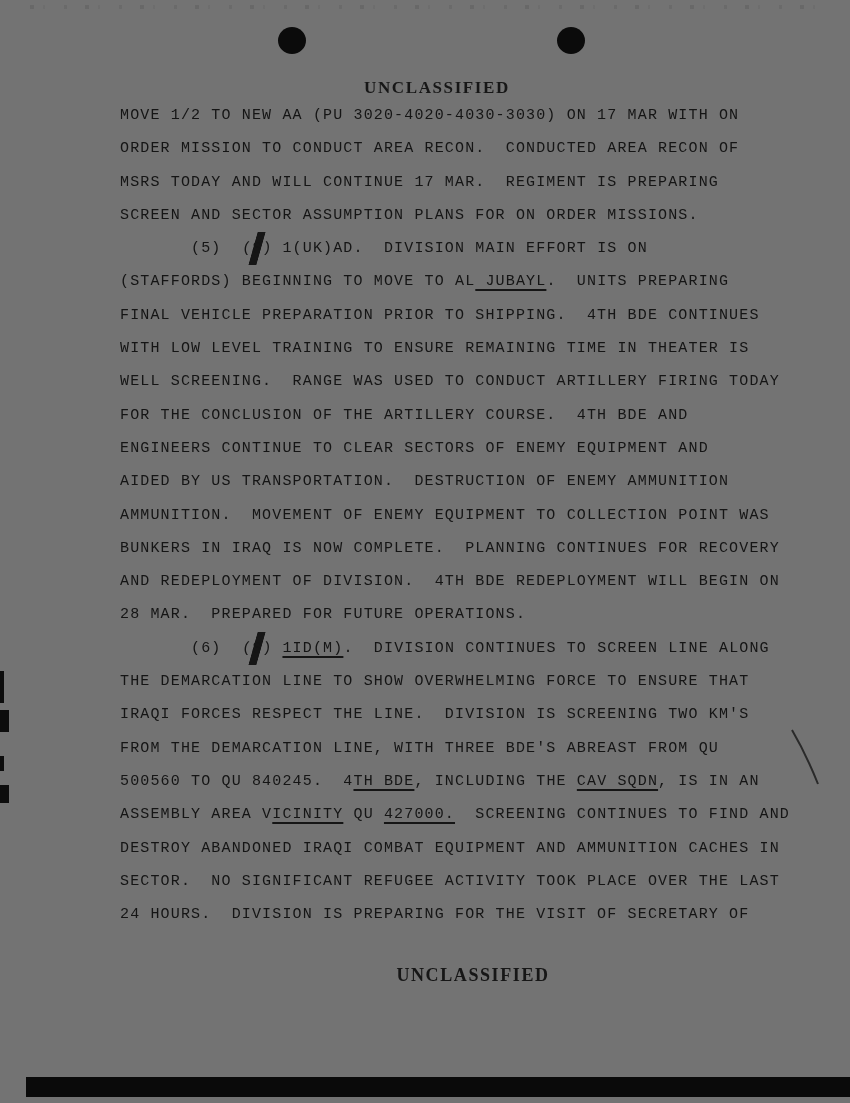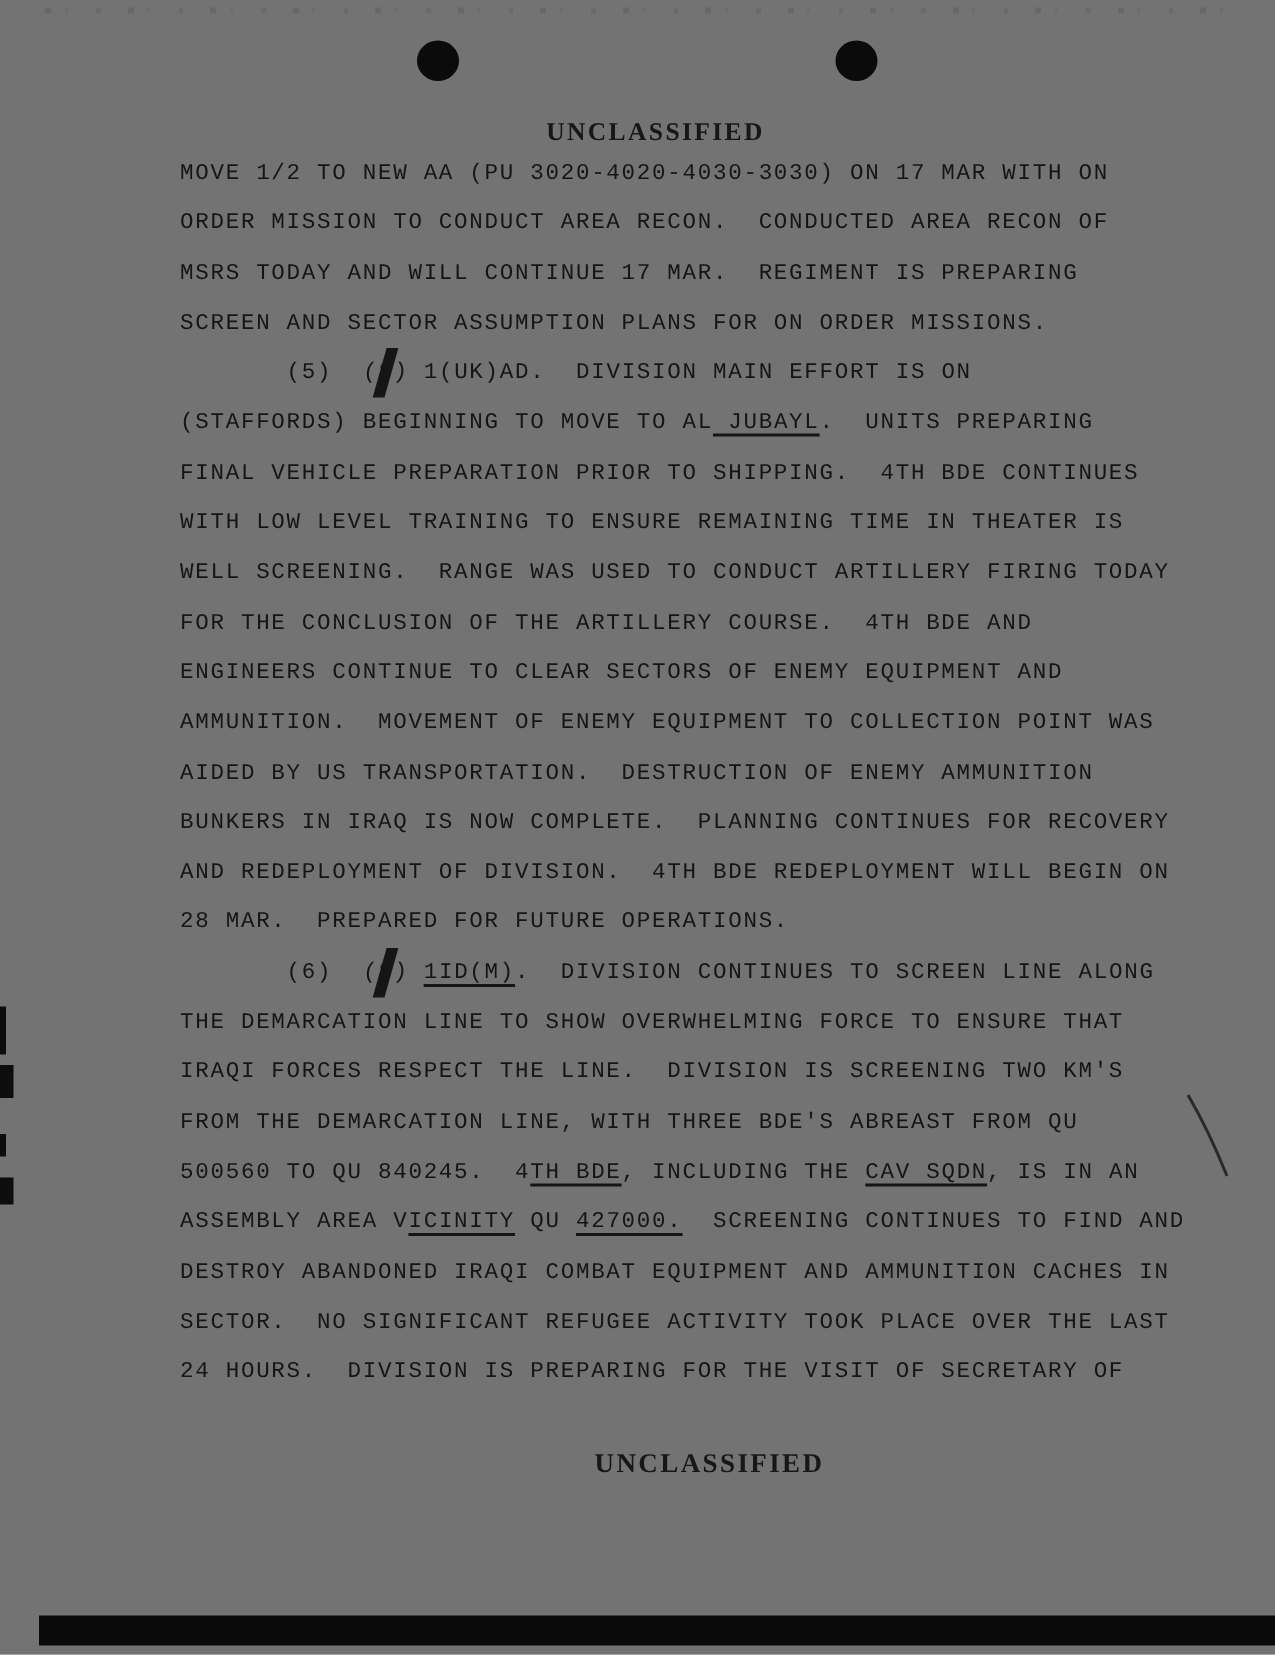--- a/index.html
+++ b/index.html
@@ -101,22 +101,22 @@
       <div class="line"><span>ORDER MISSION TO CONDUCT AREA RECON.  CONDUCTED AREA RECON OF</span></div>
       <div class="line"><span>MSRS TODAY AND WILL CONTINUE 17 MAR.  REGIMENT IS PREPARING</span></div>
       <div class="line"><span>SCREEN AND SECTOR ASSUMPTION PLANS FOR ON ORDER MISSIONS.</span></div>
       <div class="line"><span>       (5)  </span><span class="mark">(S)</span><span> 1(UK)AD.  DIVISION MAIN EFFORT IS ON</span></div>
       <div class="line"><span>(STAFFORDS) BEGINNING TO MOVE TO AL</span><span class="u"> JUBAYL</span><span>.  UNITS PREPARING</span></div>
       <div class="line"><span>FINAL VEHICLE PREPARATION PRIOR TO SHIPPING.  4TH BDE CONTINUES</span></div>
       <div class="line"><span>WITH LOW LEVEL TRAINING TO ENSURE REMAINING TIME IN THEATER IS</span></div>
       <div class="line"><span>WELL SCREENING.  RANGE WAS USED TO CONDUCT ARTILLERY FIRING TODAY</span></div>
       <div class="line"><span>FOR THE CONCLUSION OF THE ARTILLERY COURSE.  4TH BDE AND</span></div>
       <div class="line"><span>ENGINEERS CONTINUE TO CLEAR SECTORS OF ENEMY EQUIPMENT AND</span></div>
+      <div class="line"><span>AIDED BY US TRANSPORTATION.  DESTRUCTION OF ENEMY AMMUNITION</span></div>
       <div class="line"><span>AMMUNITION.  MOVEMENT OF ENEMY EQUIPMENT TO COLLECTION POINT WAS</span></div>
-      <div class="line"><span>AIDED BY US TRANSPORTATION.  DESTRUCTION OF ENEMY AMMUNITION</span></div>
       <div class="line"><span>BUNKERS IN IRAQ IS NOW COMPLETE.  PLANNING CONTINUES FOR RECOVERY</span></div>
       <div class="line"><span>AND REDEPLOYMENT OF DIVISION.  4TH BDE REDEPLOYMENT WILL BEGIN ON</span></div>
       <div class="line"><span>28 MAR.  PREPARED FOR FUTURE OPERATIONS.</span></div>
       <div class="line"><span>       (6)  </span><span class="mark">(S)</span><span> </span><span class="u">1ID(M)</span><span>.  DIVISION CONTINUES TO SCREEN LINE ALONG</span></div>
       <div class="line"><span>THE DEMARCATION LINE TO SHOW OVERWHELMING FORCE TO ENSURE THAT</span></div>
       <div class="line"><span>IRAQI FORCES RESPECT THE LINE.  DIVISION IS SCREENING TWO KM'S</span></div>
       <div class="line"><span>FROM THE DEMARCATION LINE, WITH THREE BDE'S ABREAST FROM QU</span></div>
       <div class="line"><span>500560 TO QU 840245.  4</span><span class="u">TH BDE</span><span>, INCLUDING THE </span><span class="u">CAV SQDN</span><span>, IS IN AN</span></div>
       <div class="line"><span>ASSEMBLY AREA V</span><span class="u">ICINITY</span><span> QU </span><span class="u">427000.</span><span>  SCREENING CONTINUES TO FIND AND</span></div>
       <div class="line"><span>DESTROY ABANDONED IRAQI COMBAT EQUIPMENT AND AMMUNITION CACHES IN</span></div>

